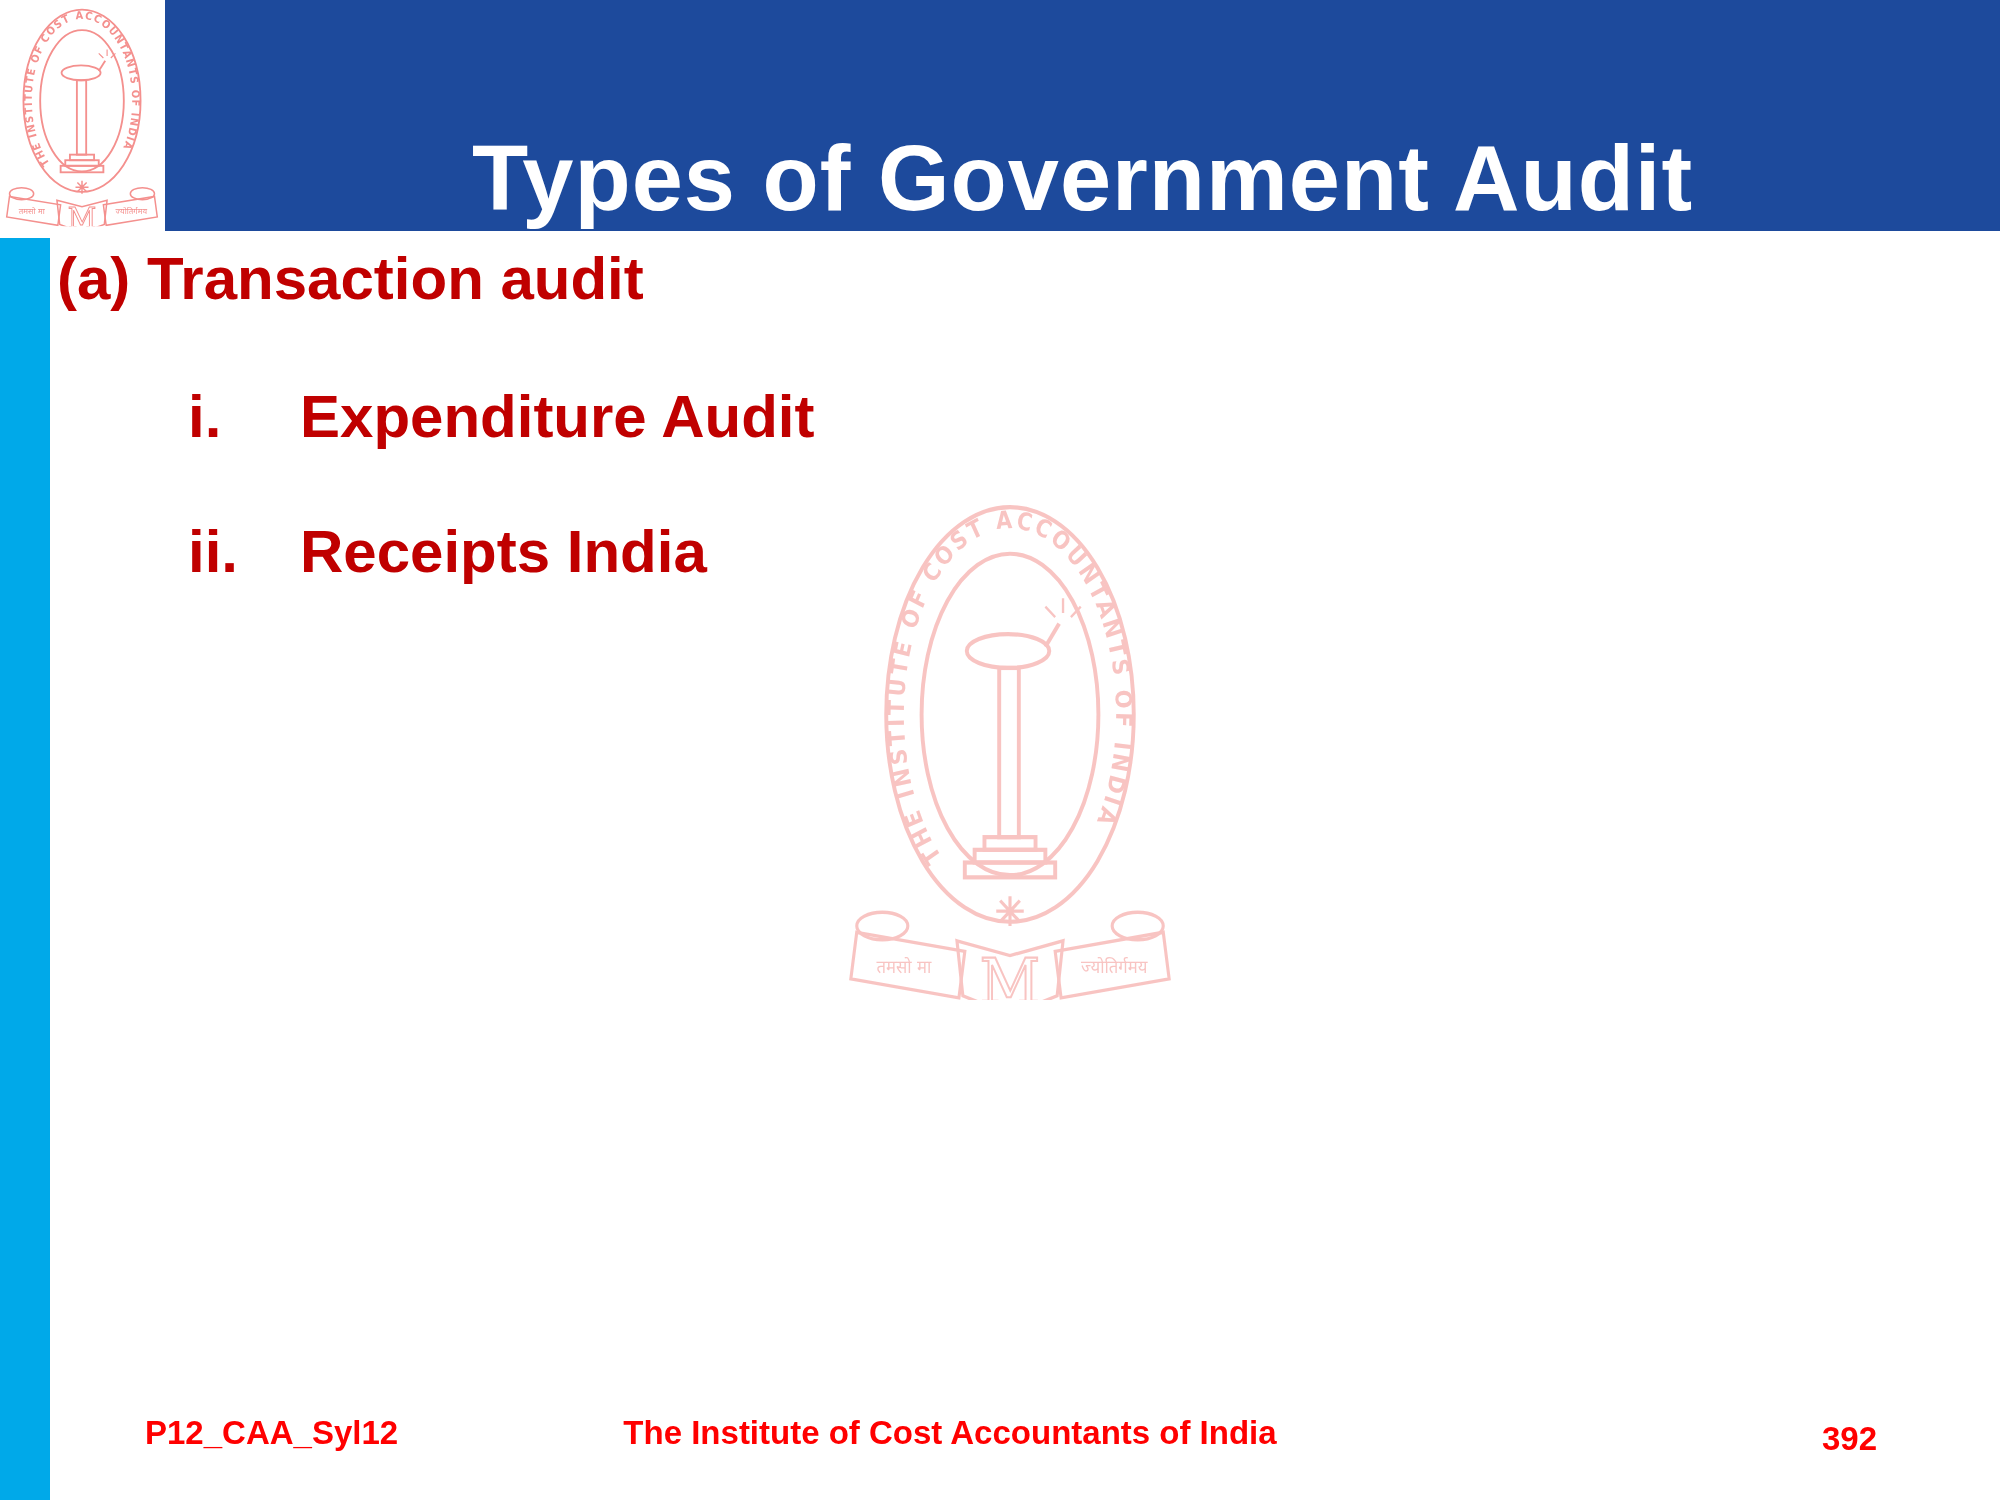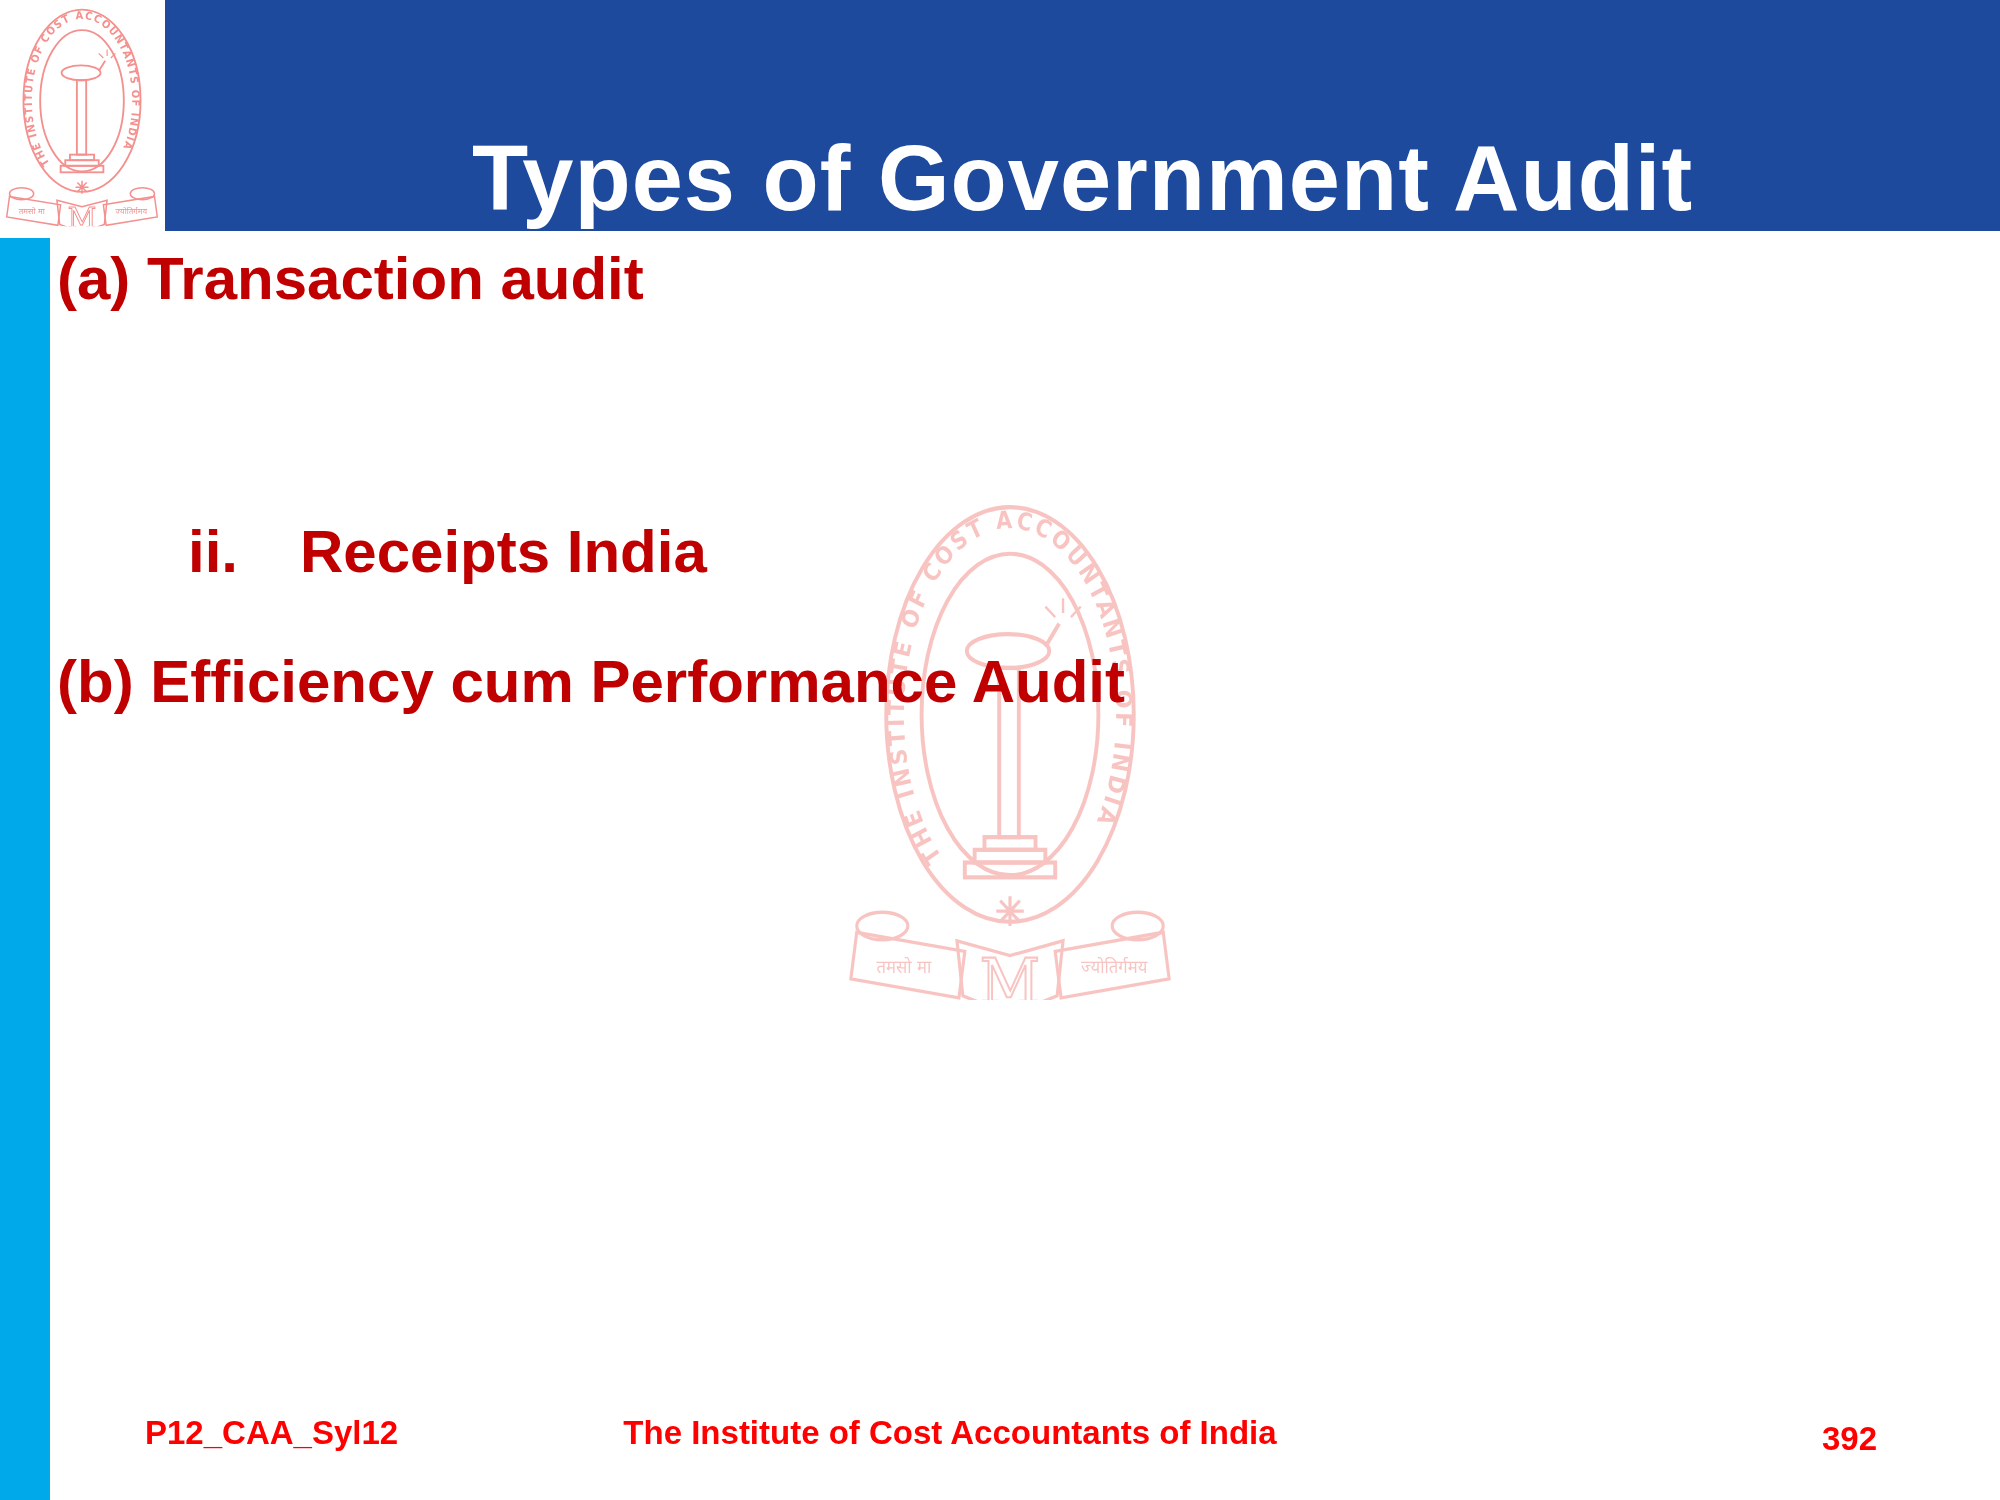--- a/index.html
+++ b/index.html
@@ -138,26 +138,25 @@
   <svg viewBox="0 0 170 235" preserveAspectRatio="none">
     <use href="#ica-emblem"></use>
   </svg>
 </div>
 
 <div class="content">
   <div class="line line-a">
     <span class="marker">(a)</span>
     <span>Transaction audit</span>
   </div>
+  <div class="line sub line-i">
+    <span class="marker">i.</span><span>Expenditure Audit</span>
+  </div>
   <div class="line sub line-ii">
     <span class="marker">ii.</span><span>Receipts India</span>
-  </div>
-  <div class="line line-b">
-    <span class="marker">(b)</span>
-    <span>Efficiency cum Performance Audit</span>
   </div>
 </div>
 
 <div class="footer">
   <span class="footer-left">P12_CAA_Syl12</span>
   <span class="footer-center">The Institute of Cost Accountants of India</span>
   <span class="footer-right">392</span>
 </div>
 
 </body></html>

